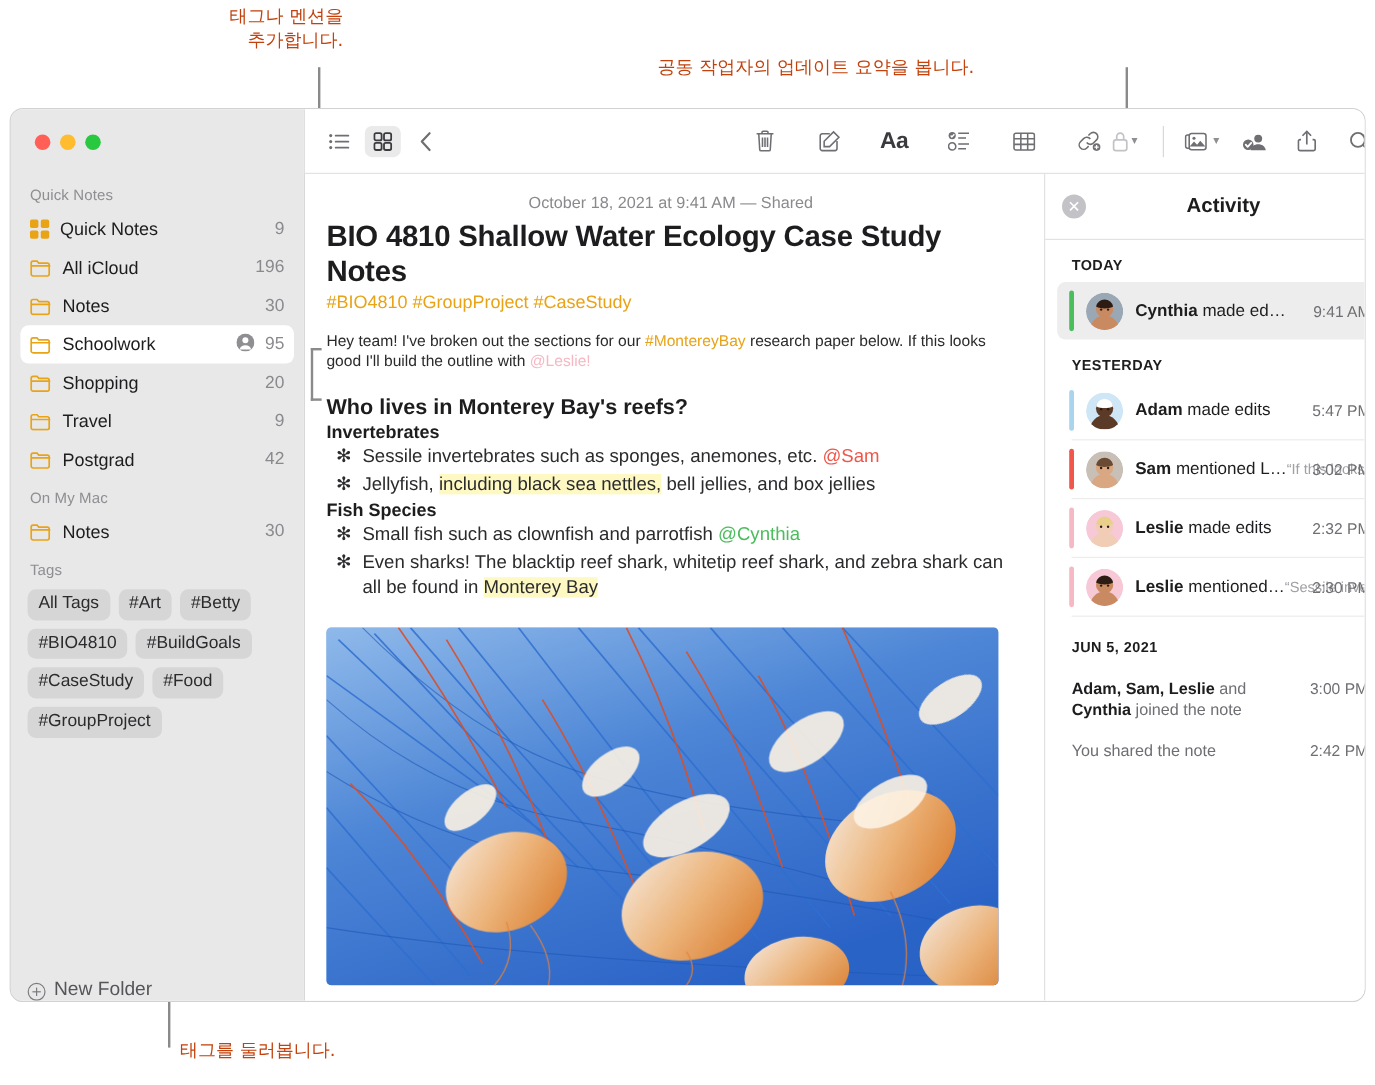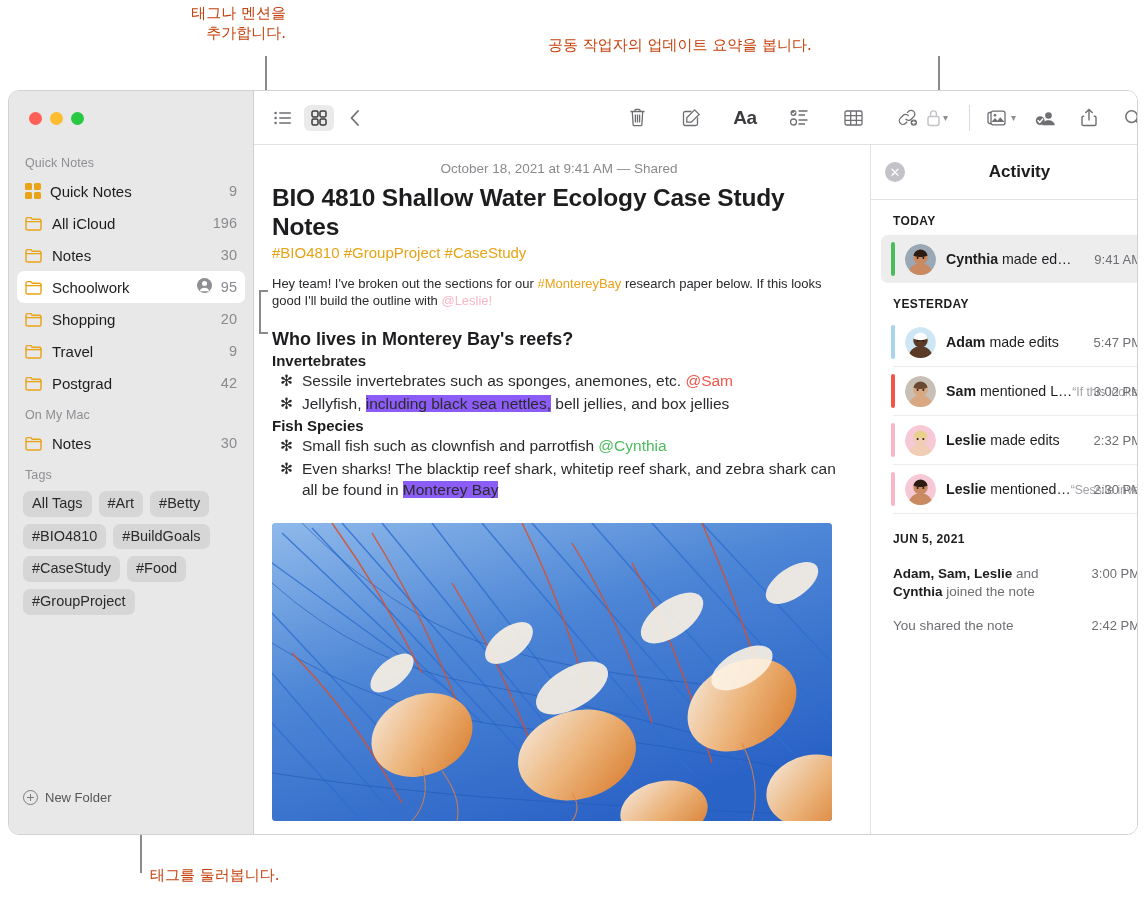--- a/index.html
+++ b/index.html
@@ -70,22 +70,22 @@
 
   
   .tags-wrap { padding: 4px 10px 0 14px; display: flex; flex-wrap: wrap; gap: 7px 7px; max-width: 230px; }
   .tag {
     background: #d6d6d6; color: #2b2b2e;
     border-radius: 7px; padding: 4px 9px 5px;
     font-size: 14.5px; white-space: nowrap; line-height:1.15;
   }
 
   .sb-footer {
-    height: 44px; display: flex; align-items: flex-start; gap: 7px;
-    padding-left: 14px; font-size: 13px; color: #56565a;
+    height: 44px; display: flex; align-items: flex-end; gap: 7px;
+    padding-left: 14px; font-size: 16px; color: #56565a;
   }
   .plus-circ { width: 15px; height: 15px; border: 1.3px solid #7c7c80; border-radius: 50%;
     position: relative; flex:0 0 15px; }
   .plus-circ::before, .plus-circ::after {
     content:""; position:absolute; background:#7c7c80;
   }
   .plus-circ::before { left: 3px; right: 3px; top: 6px; height: 1.3px; }
   .plus-circ::after { top: 3px; bottom: 3px; left: 6px; width: 1.3px; }
 
   
@@ -117,21 +117,21 @@
     border-right: 1px solid #e2e2e2;
   }
   .note-date { text-align:center; font-size: 13.5px; color:#8a8a8e; margin-bottom: 7px; }
   .note-title { font-size: 24.5px; font-weight: bold; color:#1d1d1f; letter-spacing:-0.2px; line-height:1.2; }
   .note-tags { font-size: 15px; color:#e8a317; margin-top: 2px; font-weight:500; }
   .note-p { font-size: 13px; color:#2b2b2e; line-height: 1.32; margin-top: 14px; }
   .mention-y { color:#e8a317; }
   .mention-pink { color:#f5b8c4; }
   .mention-red { color:#f0564a; }
   .mention-green { color:#4bbd5c; }
-  .hl { background:#8b5cf6; }
+  .hl { background:#fef9c3; }
   .h2 { font-size: 18px; font-weight: bold; color:#1d1d1f; margin-top: 20px; }
   .h3 { font-size: 15px; font-weight: bold; color:#1d1d1f; margin-top: 2px; }
   .bul { display:flex; gap: 10px; font-size: 15.5px; color:#2b2b2e; line-height:1.35; margin-top:2px; padding-left: 8px; }
   .bul .star { width: 12px; flex:0 0 12px; text-align:center; color:#2b2b2e; }
   .photo {
     margin: 22px 0 0 0; width: 560px; height: 298px;
     border-radius: 4px; overflow:hidden; position: relative;
     background: linear-gradient(160deg,#6c9fe0 0%, #4a84d8 45%, #2f6fd0 100%);
   }
 
@@ -173,21 +173,21 @@
 </style>
 </head>
 <body>
 
 <div class="page">
 
   <div class="anno" style="left:106px; top:4px; text-align:right; width:180px;">태그나 멘션을
 추가합니다.</div>
   <div class="leader" style="left:265px; top:56px; width:2px; height:234px;"></div>
 
-  <div class="anno" style="left:548px; top:36px; width:420px;">공동 작업자의 업데이트 요약을 봅니다.</div>
+  <div class="anno" style="left:548px; top:47px; width:420px;">공동 작업자의 업데이트 요약을 봅니다.</div>
   <div class="leader" style="left:938px; top:56px; width:2px; height:224px;"></div>
 
   <div class="anno" style="left:150px; top:866px;">태그를 둘러봅니다.</div>
   <div class="leader" style="left:140px; top:655px; width:2px; height:218px;"></div>
 
   <div class="window">
 
     <div class="sidebar">
       <div class="traffic">
         <span class="dot r"></span>

